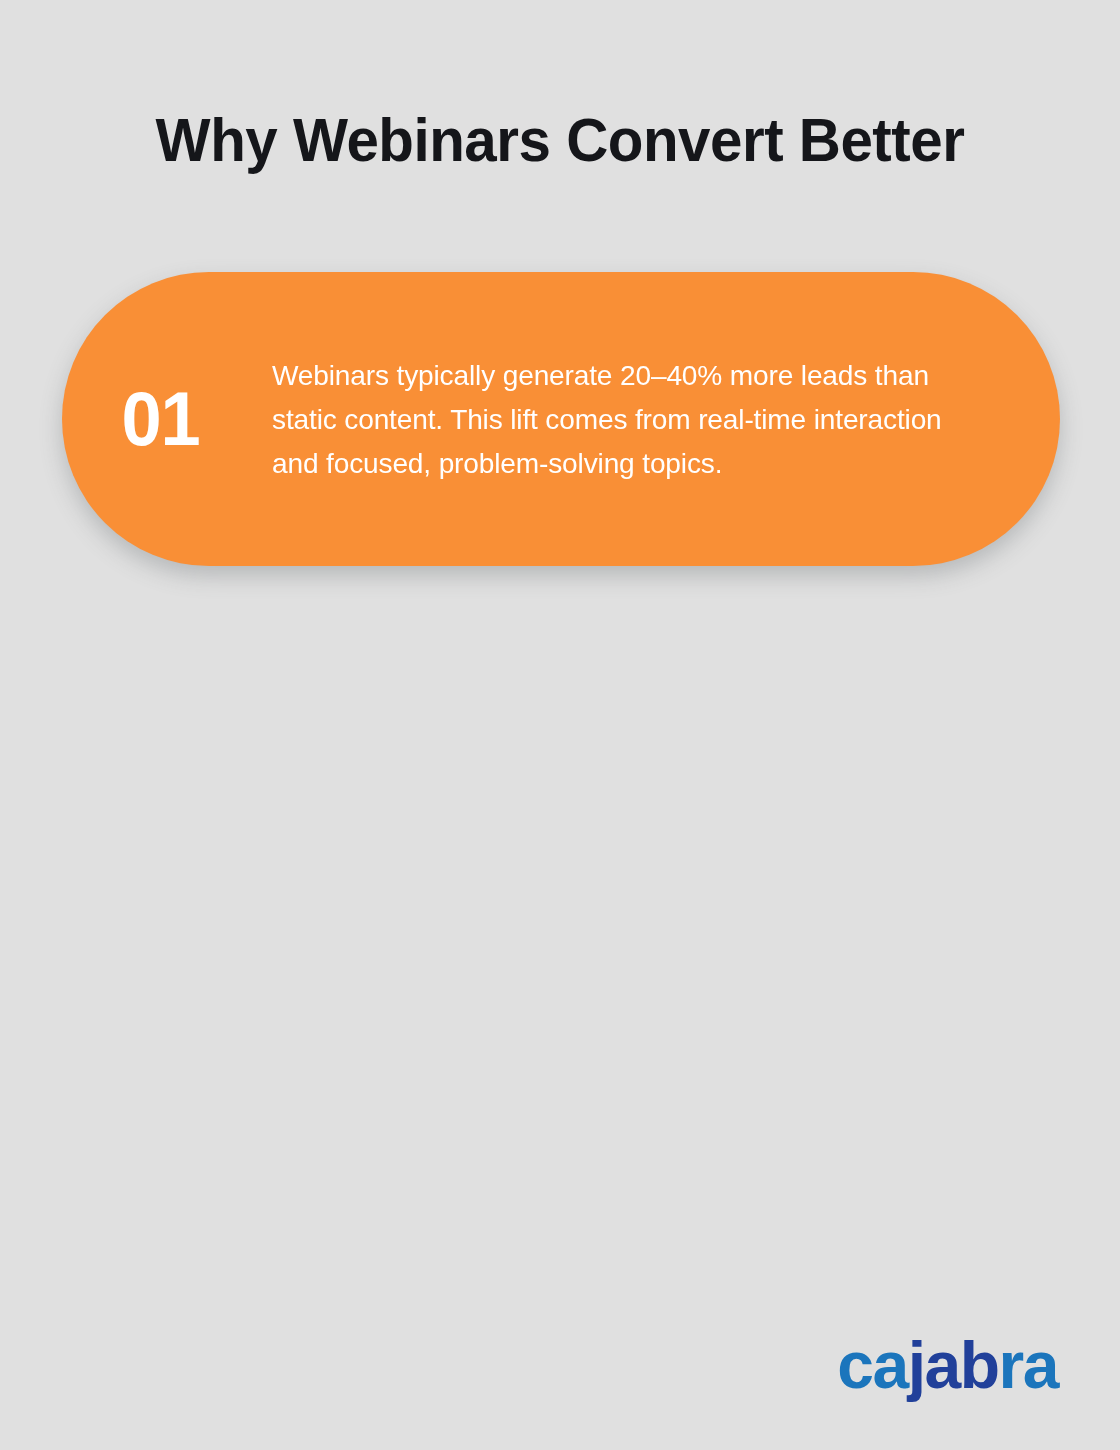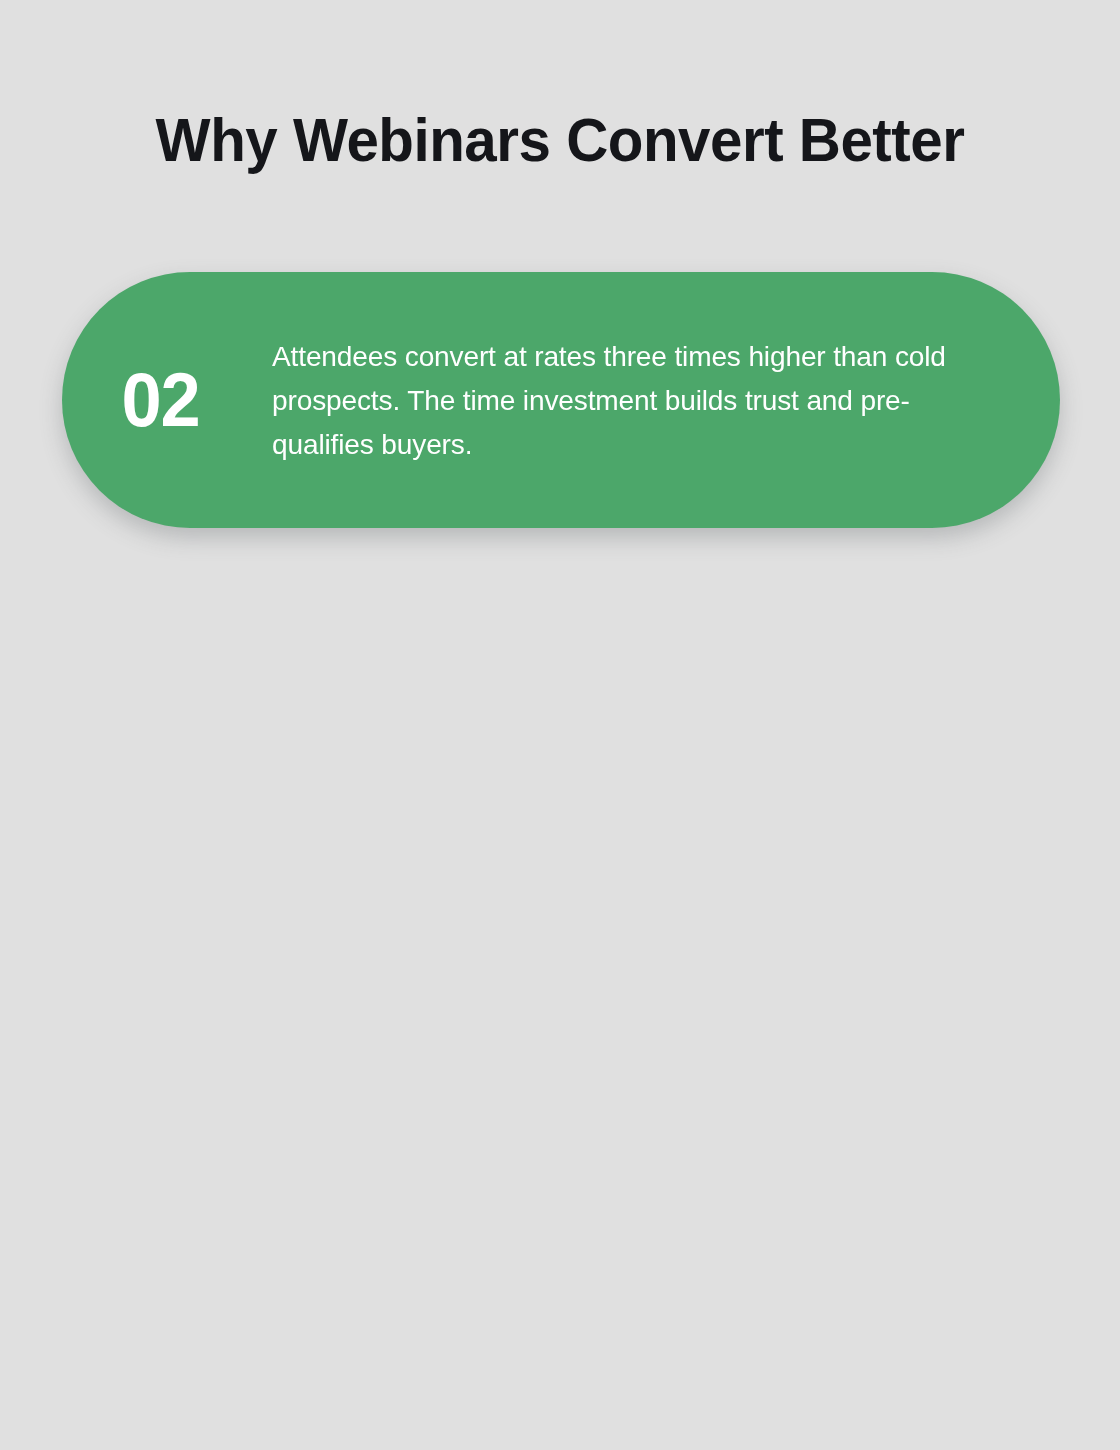--- a/index.html
+++ b/index.html
@@ -116,23 +116,26 @@
 <body>
 
 <div class="page">
 
   <div class="title-wrap">
     <h1 class="page-title">Why Webinars Convert Better</h1>
   </div>
 
   <div class="cards">
 
+    <div class="card card-1">
+      <div class="card-number">01</div>
+      <div class="card-text">Webinars typically generate 20–40% more leads than static content. This lift comes from real-time interaction and focused, problem-solving topics.</div>
+    </div>
 
-    <div class="card card-2">
-      <div class="card-number">02</div>
-      <div class="card-text">Attendees convert at rates three times higher than cold prospects. The time investment builds trust and pre-qualifies buyers.</div>
-    </div>
 
 
   </div>
 
+  <div class="logo">
+    <span class="logo-part-a">ca</span><span class="logo-part-b">jab</span><span class="logo-part-c">ra</span>
+  </div>
 
 </div>
 
 </body></html>

